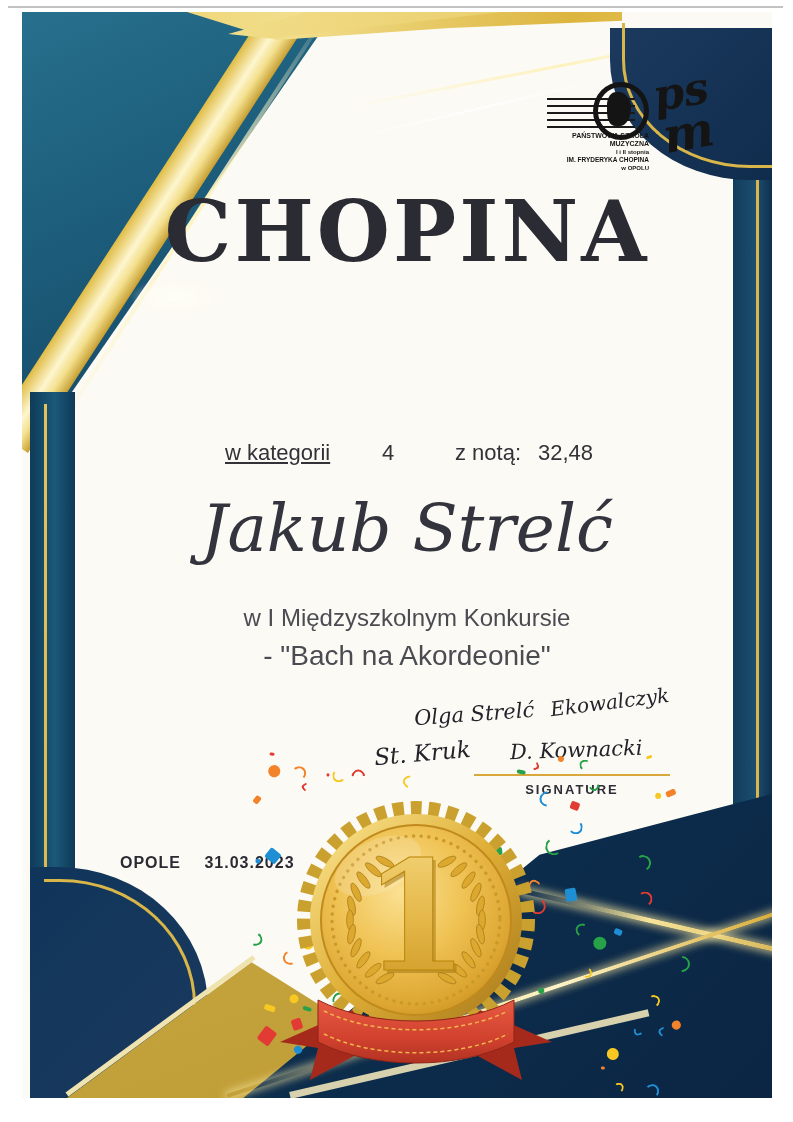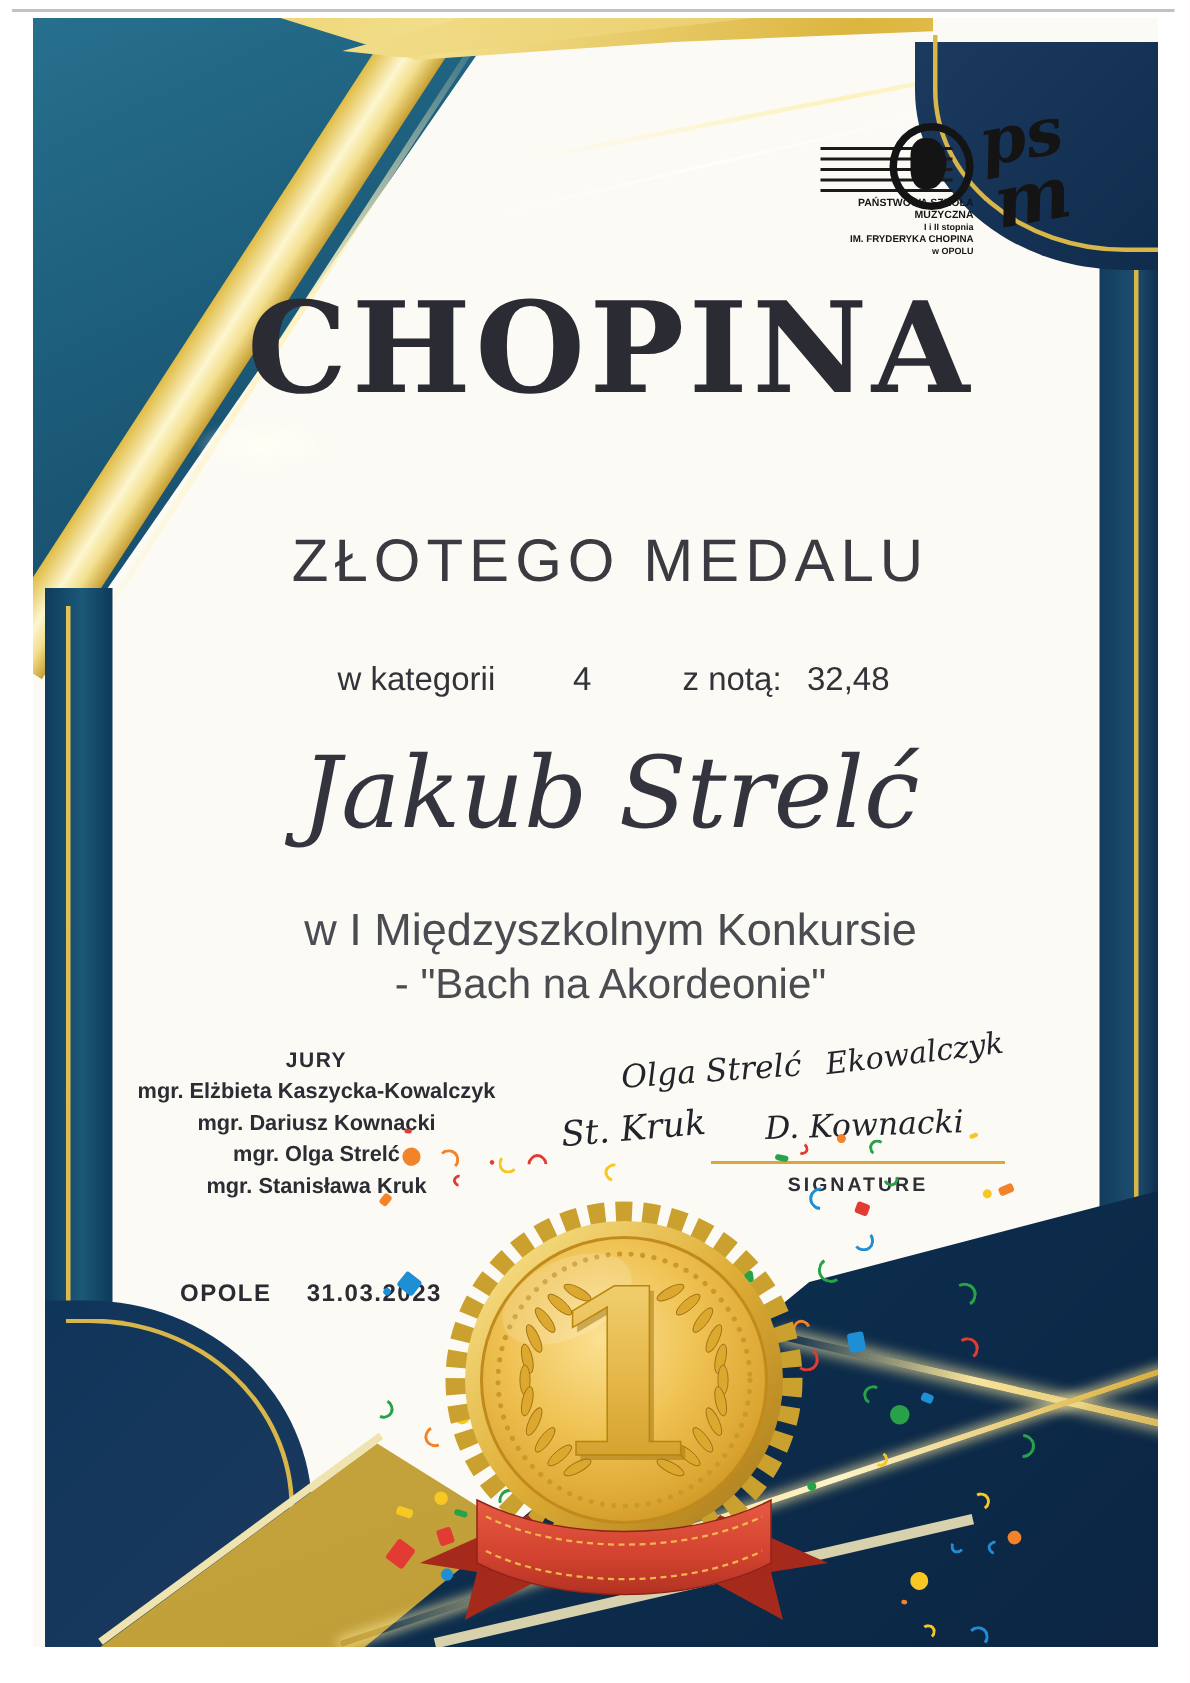--- a/index.html
+++ b/index.html
@@ -86,24 +86,24 @@
 
   
   .title{left:0;top:170px;width:770px;text-align:center;
     font-family:"DejaVu Serif",serif;font-weight:bold;font-size:84px;letter-spacing:3px;color:#2b2b33;}
   .subtitle-row{left:0;top:298px;width:770px;display:flex;align-items:center;justify-content:center;gap:26px;}
   .subtitle-row .rule{width:84px;height:2px;background:#d9b64a;}
   .subtitle{font-family:"DejaVu Serif",serif;font-size:19px;letter-spacing:4px;color:#3c3c44;}
   .award{left:0;top:340px;width:770px;text-align:center;font-size:40px;letter-spacing:4px;color:#3a3a40;}
   .details{left:0;top:428px;width:770px;height:30px;font-size:22px;color:#323238;}
   .details span{position:absolute;}
-  .d-cat{left:203px;} .d-catv{left:360px;} .d-score{left:433px;text-align:center;} .d-scorev{left:516px;}
+  .d-cat{left:203px;text-decoration:underline;} .d-catv{left:360px;} .d-score{left:433px;text-align:center;} .d-scorev{left:516px;}
   .recipient{left:0;top:478px;width:770px;text-align:center;font-family:"DejaVu Serif",serif;
     font-style:italic;font-size:66px;color:#34343e;}
-  .comp1{left:0;top:592px;width:770px;text-align:center;font-size:30px;color:#4b4b52;}
+  .comp1{left:0;top:592px;width:770px;text-align:center;font-size:24px;color:#4b4b52;}
   .comp2{left:0;top:628px;width:770px;text-align:center;font-size:28px;color:#4b4b52;}
   .jury{left:58px;top:686px;width:262px;text-align:center;color:#2c2c34;}
   .jury-h{font-size:14px;font-weight:bold;letter-spacing:1px;margin-bottom:4px;}
   .jury-m{font-size:14.5px;font-weight:bold;line-height:21px;}
   .sig{position:absolute;font-family:"DejaVu Serif",serif;font-style:italic;color:#23232b;white-space:nowrap;}
   .sig1{left:392px;top:690px;font-size:21px;transform:rotate(-4deg);}
   .sig2{left:528px;top:678px;font-size:20px;transform:rotate(-7deg);}
   .sig3{left:352px;top:728px;font-size:23px;transform:rotate(-5deg);}
   .sig4{left:488px;top:726px;font-size:21px;transform:rotate(-2deg);}
   .sig-line{left:452px;top:762px;width:196px;height:2px;background:#d9a83c;}
@@ -162,38 +162,30 @@
     <div class="logo-m">m</div>
     <div class="school">
       <div>PAŃSTWOWA SZKOŁA MUZYCZNA</div>
       <div>I i II stopnia</div>
       <div>IM. FRYDERYKA CHOPINA</div>
       <div>w OPOLU</div>
     </div>
   </div>
 
   <div class="layer title">CHOPINA</div>
-  <div class="layer award">ZŁOTEGO MEDALU</div>
   <div class="layer details">
     <span class="d-cat">w kategorii</span>
     <span class="d-catv">4</span>
     <span class="d-score">z notą:</span>
     <span class="d-scorev">32,48</span>
   </div>
   <div class="layer recipient">Jakub Strelć</div>
   <div class="layer comp1">w I Międzyszkolnym Konkursie</div>
   <div class="layer comp2">- "Bach na Akordeonie"</div>
 
-  <div class="layer jury">
-    <div class="jury-h">JURY</div>
-    <div class="jury-m">mgr. Elżbieta Kaszycka-Kowalczyk</div>
-    <div class="jury-m">mgr. Dariusz Kownacki</div>
-    <div class="jury-m">mgr. Olga Strelć</div>
-    <div class="jury-m">mgr. Stanisława Kruk</div>
-  </div>
 
   <div class="sig sig1">Olga Strelć</div>
   <div class="sig sig2">Ekowalczyk</div>
   <div class="sig sig3">St. Kruk</div>
   <div class="sig sig4">D. Kownacki</div>
   <div class="layer sig-line"></div>
   <div class="layer sig-label">SIGNATURE</div>
 
   <div class="layer footer">
     <span>OPOLE</span>

